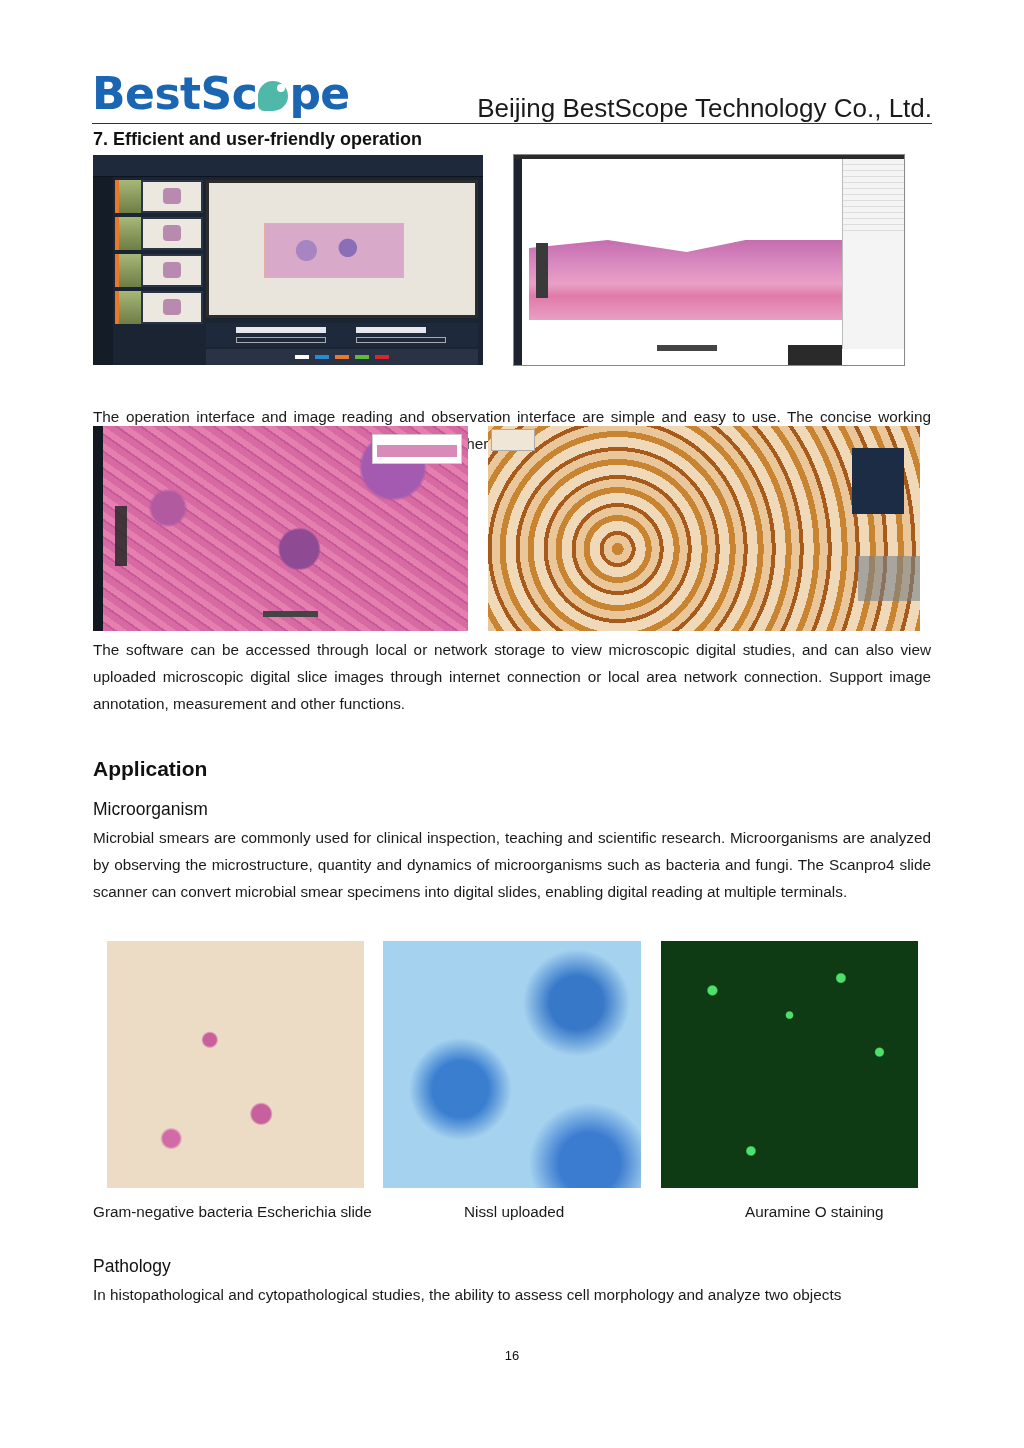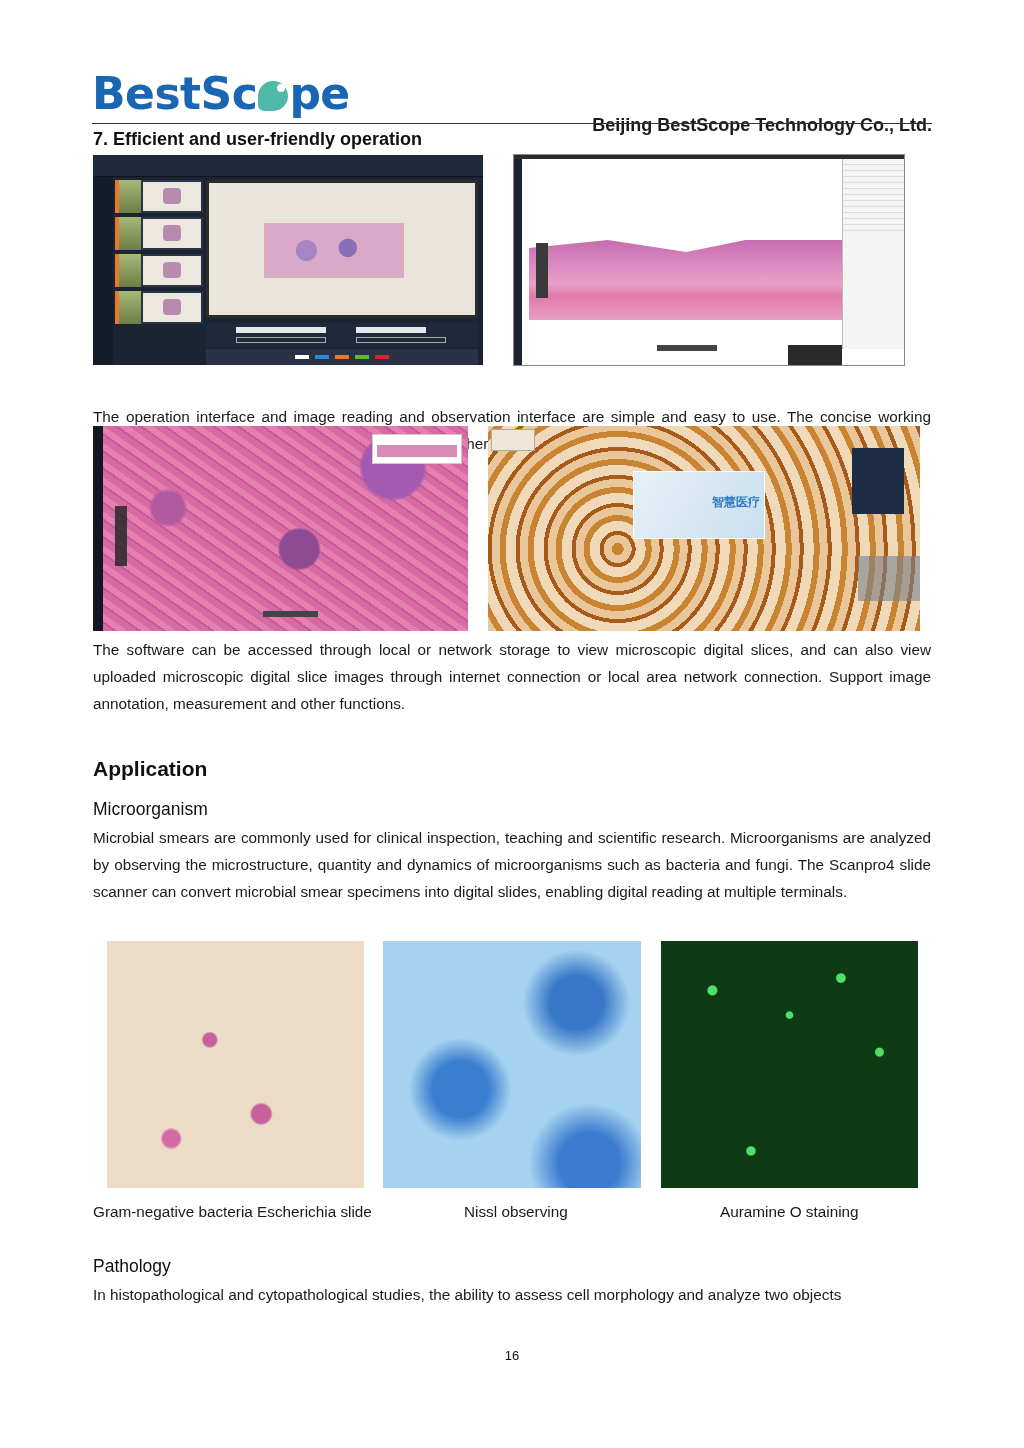--- a/index.html
+++ b/index.html
@@ -2,21 +2,21 @@
 <html><head>
 <meta charset="utf-8">
 <style>
   * { box-sizing: border-box; margin: 0; padding: 0; }
   html, body { width: 1024px; height: 1448px; background: #ffffff; }
   body { font-family: "Liberation Sans", sans-serif; color: #111; position: relative; overflow: hidden; }
 
   .logo { position: absolute; left: 92px; top: 70px; font-family: "DejaVu Sans", sans-serif; font-weight: bold; font-size: 44px; color: #1a66b3; letter-spacing: -0.5px; line-height: 48px; }
   .logo .o { display: inline-block; width: 30px; height: 30px; background: #4fb8a8; border-radius: 50% 50% 50% 6px; vertical-align: -2px; margin: 0 1px; position: relative; }
   .logo .o::after { content: ""; position: absolute; right: 3px; top: 3px; width: 8px; height: 8px; border-radius: 50%; background: #fff; }
-  .company { position: absolute; right: 92px; top: 115px; font-size: 18px; font-weight: bold; color: #1a1a1a; }
+  .company { position: absolute; right: 92px; top: 93px; font-size: 26px; font-weight: normal; color: #1a1a1a; }
   .rule { position: absolute; left: 92px; right: 92px; top: 123px; height: 1px; background: #333; }
 
   .h6 { position: absolute; left: 93px; top: 129px; font-size: 18px; font-weight: bold; }
 
   .shot { position: absolute; overflow: hidden; }
   .body-text { position: absolute; left: 93px; width: 838px; font-size: 15.3px; line-height: 27px; text-align: justify; color: #1a1a1a; }
 
   
   #s1 { left: 93px; top: 155px; width: 390px; height: 210px; background: #1b2433; }
   #s1 .topbar { position: absolute; left: 0; top: 0; right: 0; height: 22px; background: #1e2a3c; border-bottom: 1px solid #0d1420; }
@@ -152,37 +152,34 @@
 
 <div class="shot" id="s3">
   <div class="leftrail"></div>
   <div class="overview"></div>
   <div class="tool"></div>
   <div class="zoombar"></div>
 </div>
 
 <div class="shot" id="s4">
   <div class="mini"></div>
-  <div class="ad">
-      <span>智慧医疗</span>
-    </div>
   <div class="info"></div>
   <div class="grey"></div>
 </div>
 
-<div class="body-text" style="top:636px;">The software can be accessed through local or network storage to view microscopic digital slices, and can also view uploaded microscopic digital slice images through internet connection or local area network connection. Support image annotation, measurement and other functions.</div>
+<div class="body-text" style="top:636px;">The software can be accessed through local or network storage to view microscopic digital studies, and can also view uploaded microscopic digital slice images through internet connection or local area network connection. Support image annotation, measurement and other functions.</div>
 
 <div class="h-app">Application</div>
 <div class="h-sub" style="top:799px;">Microorganism</div>
 <div class="body-text" style="top:824px;">Microbial smears are commonly used for clinical inspection, teaching and scientific research. Microorganisms are analyzed by observing the microstructure, quantity and dynamics of microorganisms such as bacteria and fungi. The Scanpro4 slide scanner can convert microbial smear specimens into digital slides, enabling digital reading at multiple terminals.</div>
 
 <div class="micro" id="m1"></div>
 <div class="micro" id="m2"></div>
 <div class="micro" id="m3"></div>
 
 <div class="caption" style="left:93px;">Gram-negative bacteria Escherichia slide</div>
-<div class="caption" style="left:464px;">Nissl observing</div>
-<div class="caption" style="left:720px;">Auramine O staining</div>
+<div class="caption" style="left:464px;">Nissl uploaded</div>
+<div class="caption" style="left:745px;">Auramine O staining</div>
 
 <div class="h-sub" style="top:1256px;">Pathology</div>
 <div class="body-text" style="top:1281px;">In histopathological and cytopathological studies, the ability to assess cell morphology and analyze two objects</div>
 
 <div class="page-num">16</div>
 
 </body></html>

